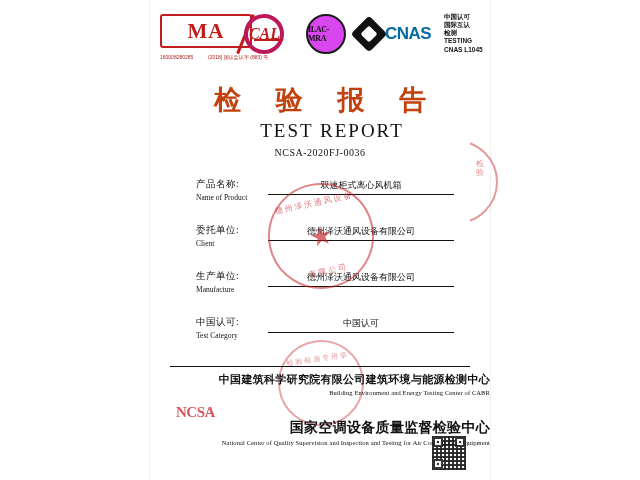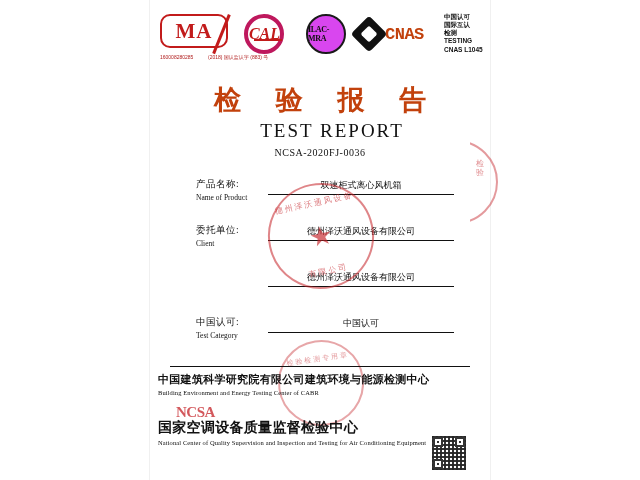--- a/index.html
+++ b/index.html
@@ -48,24 +48,24 @@
     white-space: nowrap;
     letter-spacing: 0px;
   }
   
   .ma {
     left: 0px;
     width: 70px;
   }
   .ma-box {
     position: relative;
-    width: 68px;
+    width: 92px;
     height: 34px;
     border: 2.5px solid #c21b1b;
-    border-radius: 10px;
+    border-radius: 3px;
     box-sizing: border-box;
   }
   .ma-text {
     position: absolute;
     left: 0; top: 0;
     width: 100%; height: 100%;
     display: flex;
     align-items: center;
     justify-content: center;
     font-family: "Liberation Serif", serif;
@@ -159,24 +159,24 @@
   }
   .cnas-hex::after {
     content: "";
     position: absolute;
     left: 7px; top: 7px;
     width: 12px; height: 12px;
     background: #fff;
     border-radius: 2px;
   }
   .cnas-text {
-    font-family: Liberation Mono, monospace;
+    font-family: Liberation Sans, sans-serif;
     font-size: 17px;
     font-weight: bold;
-    color: #c2410c;
+    color: #0369a1;
     margin-left: 3px;
     letter-spacing: -0.5px;
   }
   
   .cnas-block {
     position: absolute;
     left: 284px;
     top: -1px;
     font-size: 6.5px;
     color: #111;
@@ -274,24 +274,24 @@
   
   .footer-rule {
     position: absolute;
     left: 170px;
     top: 366px;
     width: 300px;
     border-top: 1.2px solid #111;
   }
   .footer {
     position: absolute;
-    left: 158px;
+    left: 150px;
     top: 372px;
     width: 340px;
-    text-align: left;
+    text-align: right;
   }
   .f-cn1 {
     font-family: "Liberation Serif", serif;
     font-size: 11px;
     font-weight: bold;
     color: #111;
     letter-spacing: 0.3px;
   }
   .f-en1 {
     font-family: "Liberation Serif", serif;
@@ -516,20 +516,24 @@
 
     <div class="field-row">
       <div class="field-label">
         <div class="label-cn">委托单位:</div>
         <div class="label-en">Client</div>
       </div>
       <div class="field-value">德州泽沃通风设备有限公司</div>
     </div>
 
     <div class="field-row">
+      <div class="field-label">
+        <div class="label-cn">生产单位:</div>
+        <div class="label-en">Manufacture</div>
+      </div>
       <div class="field-value">德州泽沃通风设备有限公司</div>
     </div>
 
     <div class="field-row">
       <div class="field-label">
         <div class="label-cn">中国认可:</div>
         <div class="label-en">Test Category</div>
       </div>
       <div class="field-value">中国认可</div>
     </div>

